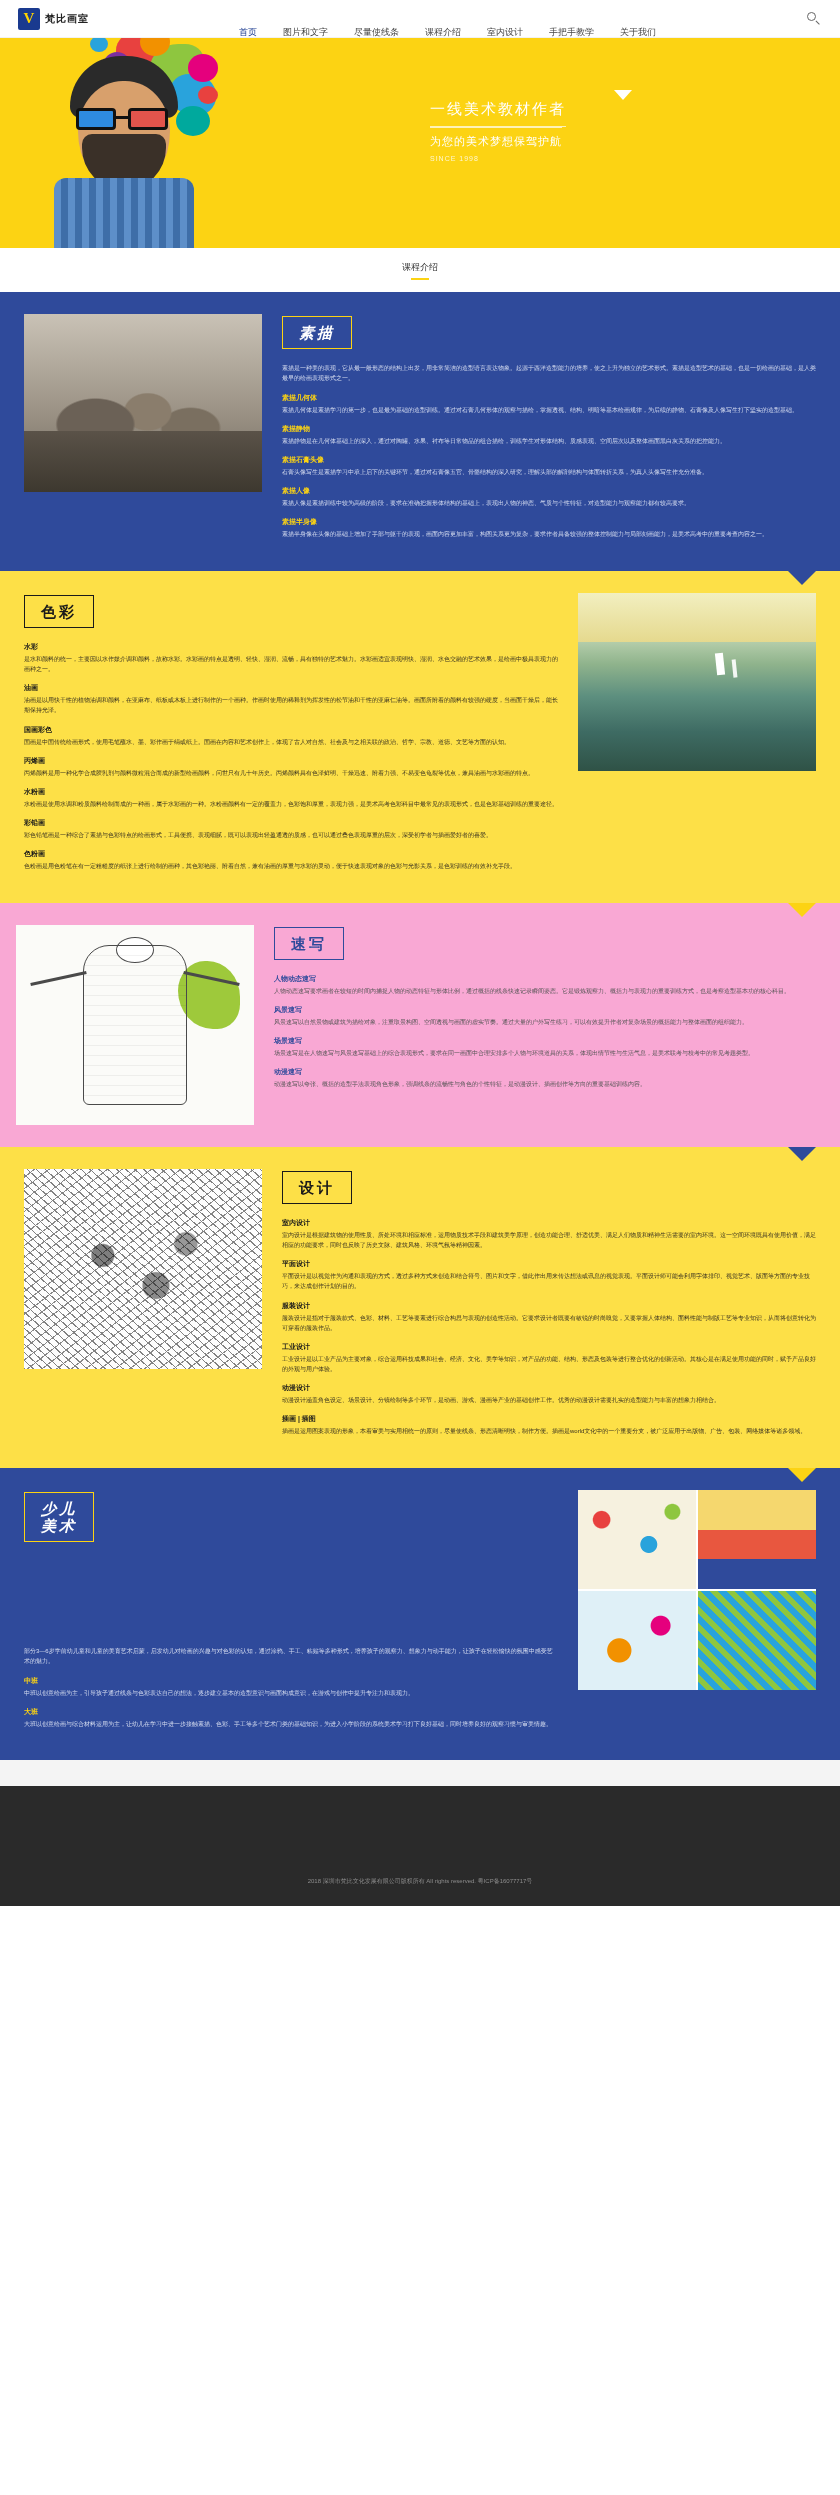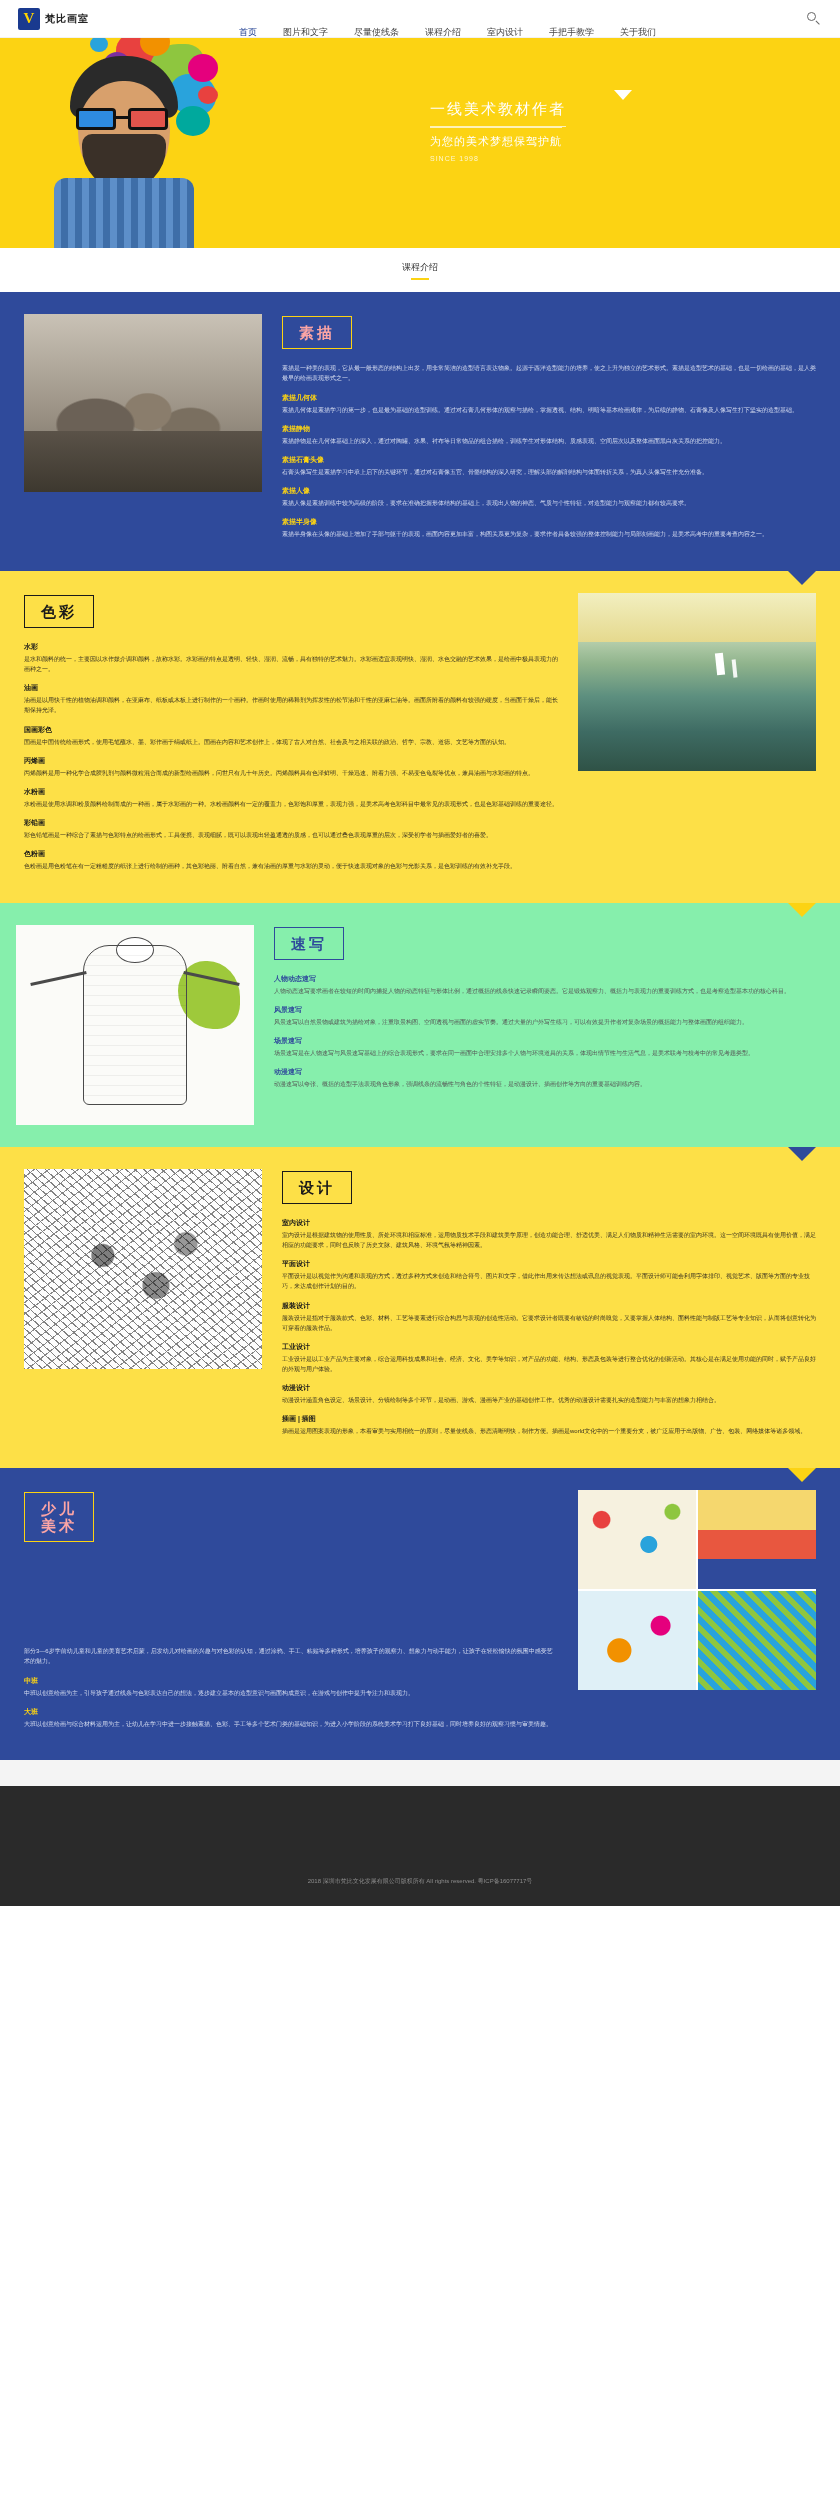--- a/index.html
+++ b/index.html
@@ -227,21 +227,21 @@
     background: #fcd313;
   }
 
   
   .block {
     position: relative;
     padding: 22px 24px;
   }
   .block.blue { background: #2f4a9b; }
   .block.yellow { background: #fde047; }
-  .block.white { background: #86efac; padding-left: 16px; }
+  .block.white { background: #f9a8d4; padding-left: 16px; }
 
   .row {
     display: flex;
     gap: 20px;
     align-items: flex-start;
   }
   .row.rev { flex-direction: row-reverse; }
 
   .img-box {
     width: 238px;
@@ -261,21 +261,21 @@
     padding: 7px 16px;
     margin-bottom: 14px;
   }
   .label-box.dark { border-color: #1a1a1a; }
   .label-box .lbl {
     font-size: 15px;
     font-weight: bold;
     letter-spacing: 3px;
     line-height: 1.15;
   }
-  .label-box.onblue .lbl { color: #fca5a5; }
+  .label-box.onblue .lbl { color: #ffffff; font-style: italic; }
   .label-box.onyellow .lbl { color: #1a1a1a; }
   .label-box.onwhite { border-color: #2f4a9b; }
   .label-box.onwhite .lbl { color: #2f4a9b; }
 
   .sub-group { margin-bottom: 9px; }
   .sub-h {
     font-size: 7px;
     font-weight: bold;
     margin-bottom: 2px;
   }

